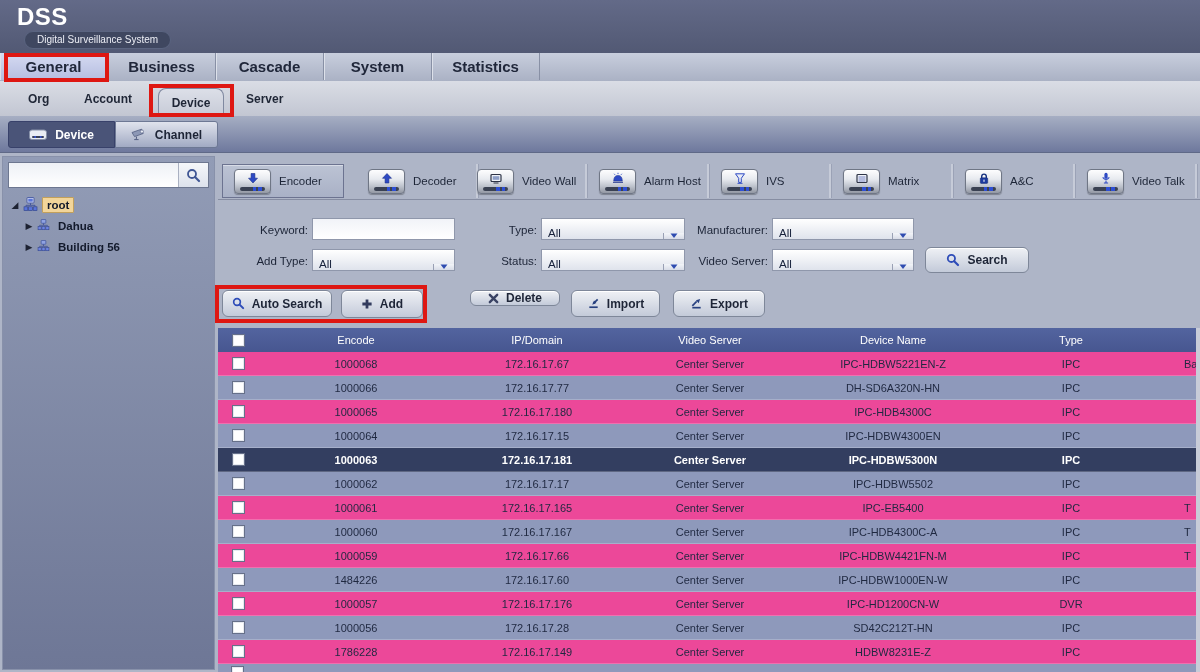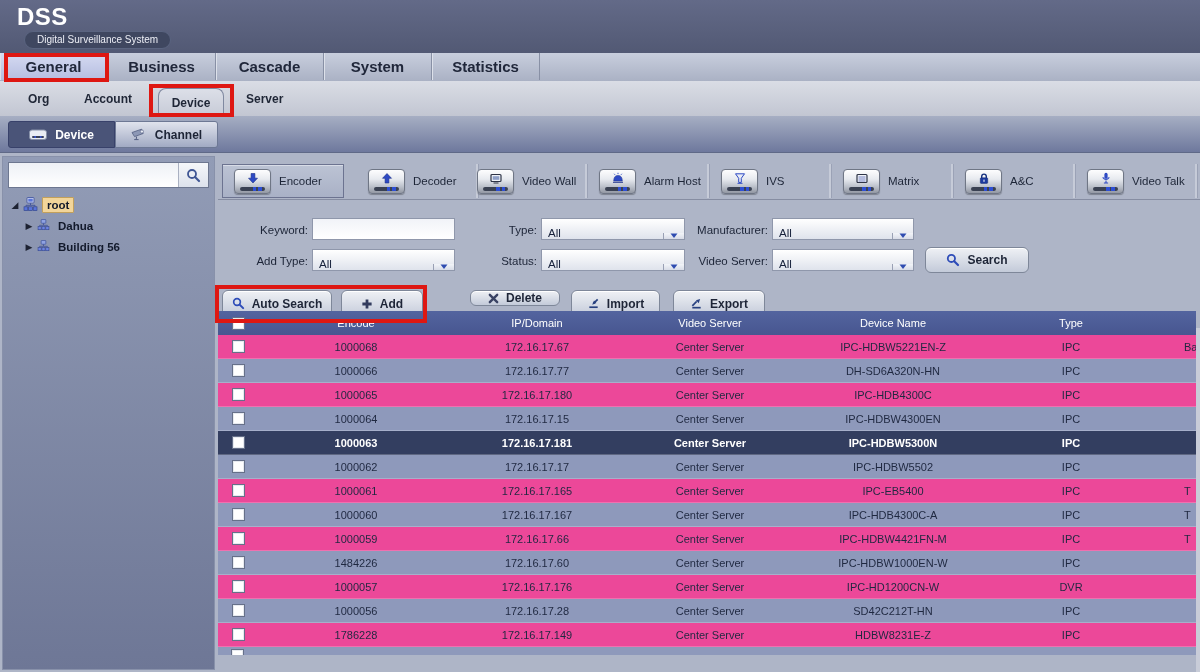--- a/index.html
+++ b/index.html
@@ -82,21 +82,21 @@
   .ddarrow { width:21px; display:flex; align-items:center; justify-content:center;
              border-left:1px solid #99a0b4; background:linear-gradient(#f3f5f9,#d8dce7); }
 
   
   .btn { position:absolute; display:flex; align-items:center; justify-content:center; gap:7px;
          background:linear-gradient(#eff1f5,#c3cad9); border:1px solid #7e8799; border-radius:6px;
          font-size:12px; font-weight:bold; color:#1e2537; cursor:default;
          box-shadow:inset 0 1px 0 #fff; }
 
   
-  .table { position:absolute; left:218px; top:311px; width:978px; }
+  .table { position:absolute; left:218px; top:328px; width:978px; }
   .tgrid { display:grid; grid-template-columns:40px 196px 166px 180px 186px 170px 40px; align-items:center; }
   .thead { height:24px; background:linear-gradient(#53649f,#475690); color:#fff; font-size:11px; }
   .hc { text-align:center; }
   .trow { height:24px; font-size:11px; color:#1f2840; border-bottom:1px solid rgba(255,255,255,.22); }
   .trow.light { background:#ec4899; }
   .trow.dark  { background:#8e99bb; }
   .trow.sel   { background:#333e60; color:#fff; font-weight:bold; }
   .cell { text-align:center; overflow:hidden; white-space:nowrap; }
   .c-extra { text-align:left; padding-left:28px; }
   .cbwrap { text-align:center; }

